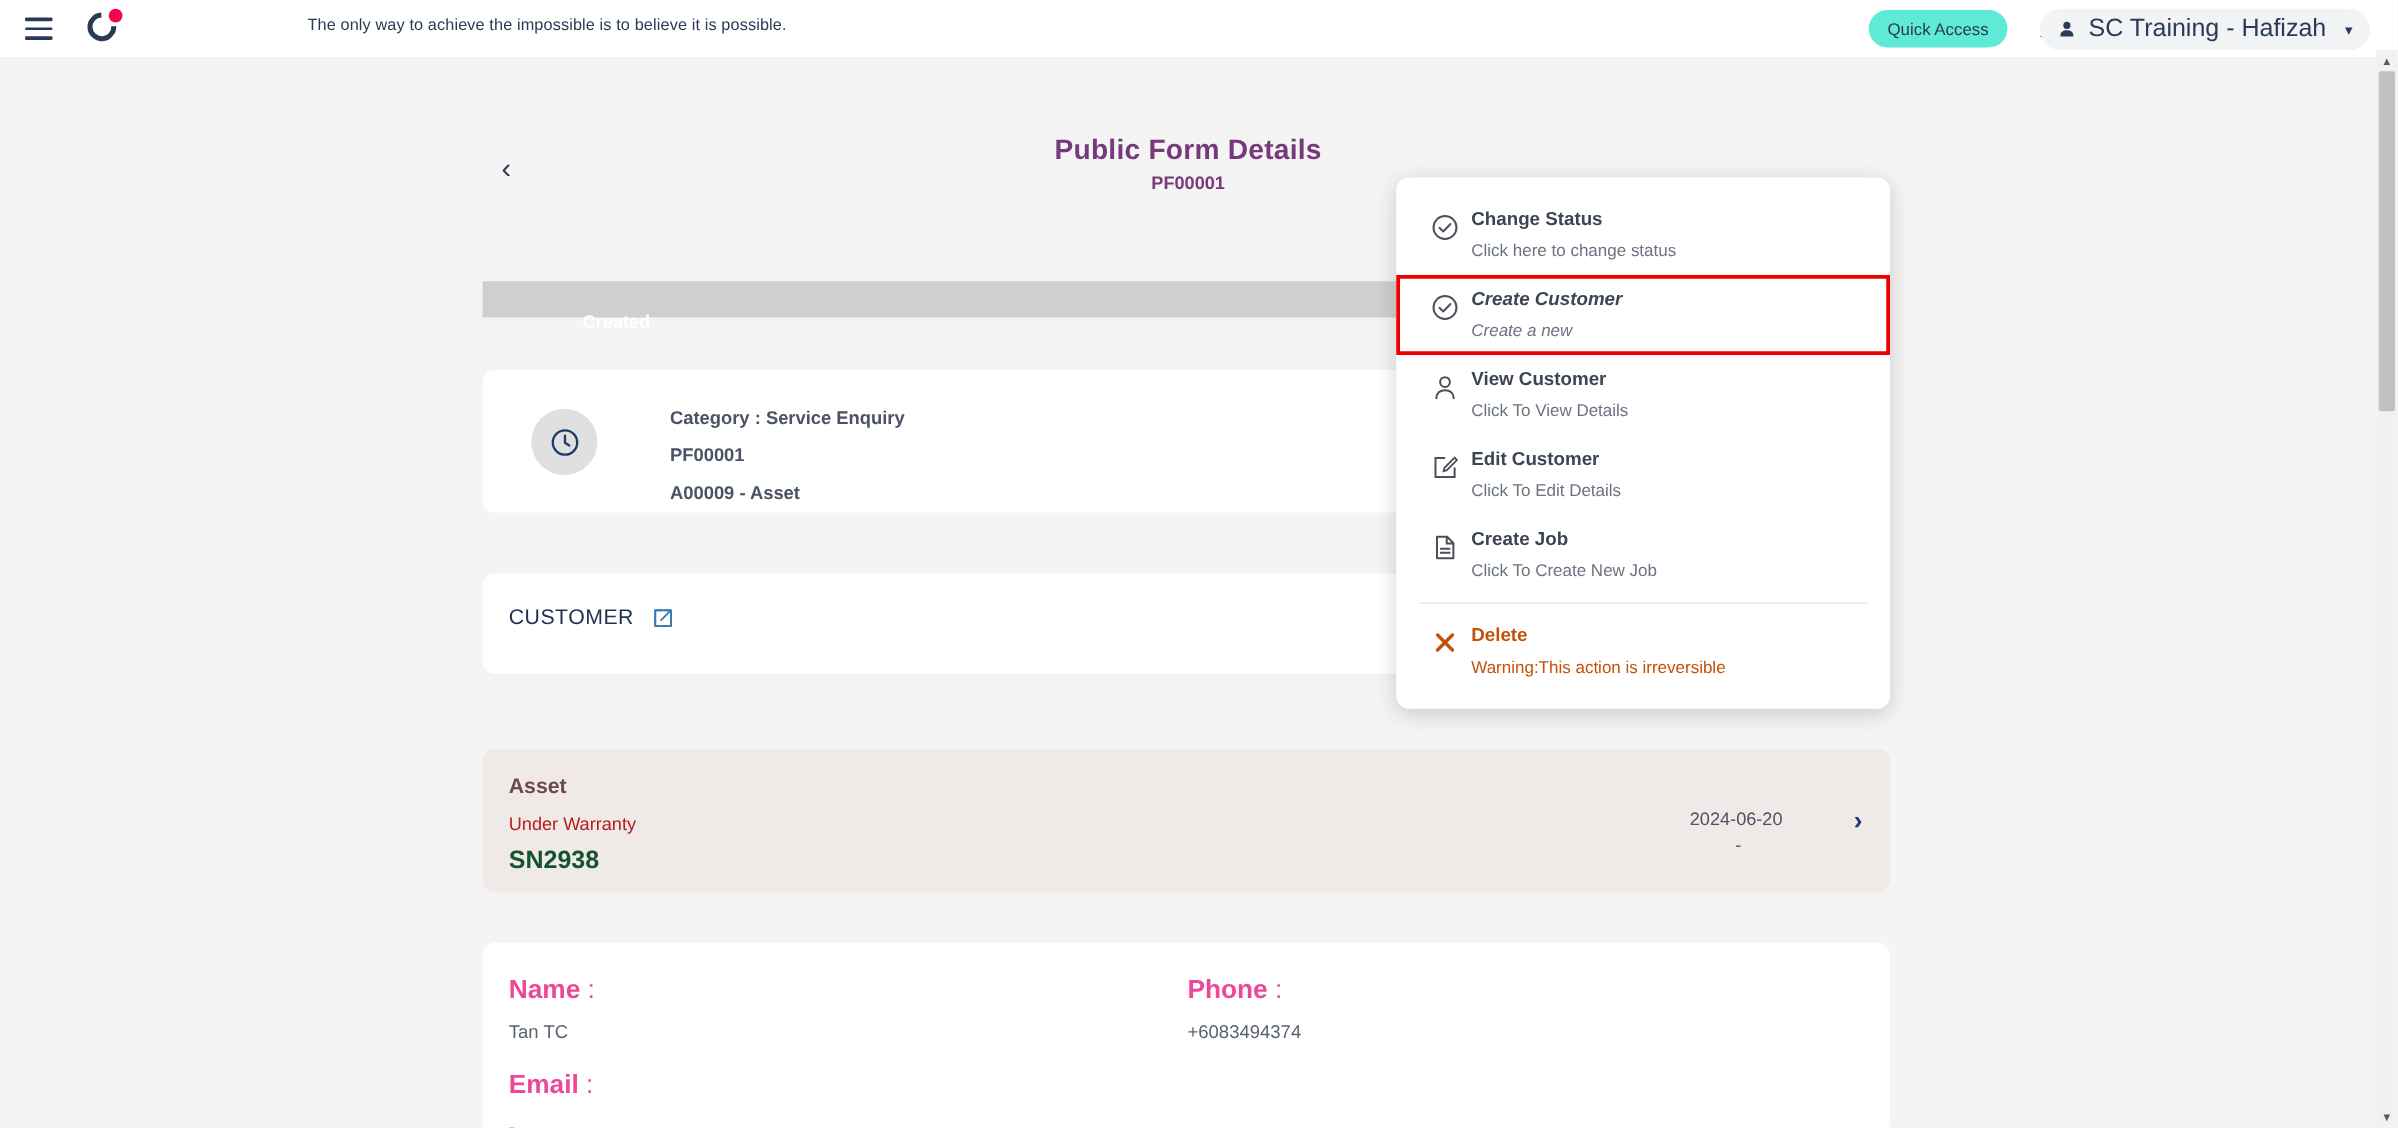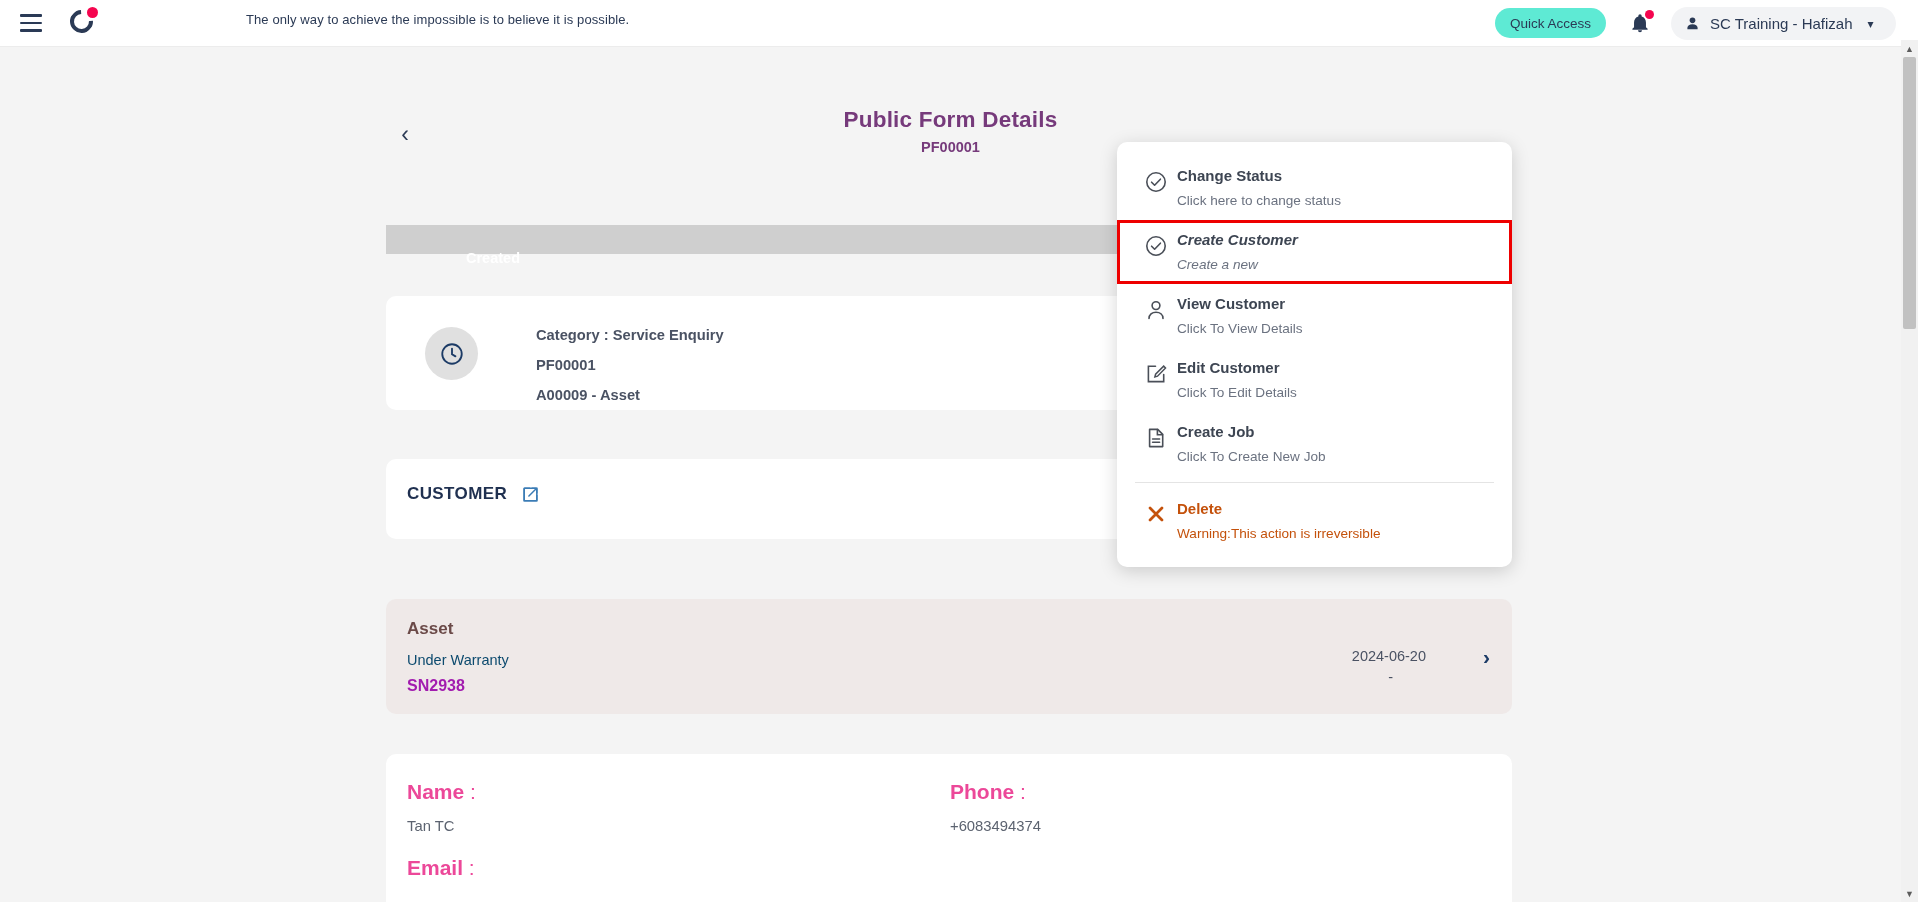--- a/index.html
+++ b/index.html
@@ -59,21 +59,21 @@
     position: absolute; right: 1px; top: 2px;
     width: 9px; height: 9px; border-radius: 50%; background: #f5054f;
   }
   .user-chip {
     position: absolute; right: 22px; top: 7px;
     height: 33px; min-width: 225px;
     border-radius: 17px; background: #f2f3f5;
     display: flex; align-items: center; gap: 9px;
     padding: 0 14px 0 13px; cursor: pointer;
   }
-  .user-chip .uname { font-size: 15px; color: #2b3a55; }
+  .user-chip .uname { font-size: 20px; color: #2b3a55; }
   .user-chip .chev { margin-left: 6px; color:#2b3a55; font-size: 12px; }
 
   
   .scrollbar-track {
     position:absolute; right: 0; top: 40px;
     width: 17px; height: 862px;
     background: #f1f1f1; z-index: 60;
   }
   .scrollbar-up, .scrollbar-down {
     position:absolute; left:0; width: 17px; height: 17px;
@@ -146,39 +146,39 @@
   .info-lines div {
     font-size: 14.7px; font-weight: bold; color: #4a5263;
     line-height: 30px;
   }
 
   .card-customer { top: 412px; height: 80px; }
   .cust-head {
     position:absolute; left: 21px; top: 25px;
     display:flex; align-items: center; gap: 14px;
   }
-  .cust-head h3 { font-size: 17px; font-weight: bold; color: #1f3050; letter-spacing: .4px;}
+  .cust-head h3 { font-size: 17px; font-weight: normal; color: #1f3050; letter-spacing: .4px;}
   .ext-link { cursor: pointer; display:flex; }
 
   .card-asset {
     position: absolute; left: 386px; top: 552px;
     width: 1126px; height: 115px;
     background: #efe9e8; border-radius: 10px;
   }
   .asset-title {
     position:absolute; left: 21px; top: 20px;
     font-size: 17px; font-weight: bold; color: #6b4a48;
   }
   .asset-sub {
     position:absolute; left: 21px; top: 53px;
-    font-size: 14.5px; color: #0c4a6e; text-align: center;
+    font-size: 14.5px; color: #b91c1c; text-align: center;
   }
   .asset-sn {
     position:absolute; left: 21px; top: 78px;
-    font-size: 16px; font-weight: bold; color: #a21caf;
+    font-size: 20px; font-weight: bold; color: #14532d;
   }
   .asset-date {
     position:absolute; right: 86px; top: 49px;
     font-size: 14.5px; color: #4a5263;
   }
   .asset-dash {
     position:absolute; right: 119px; top: 70px;
     font-size: 14.5px; color: #4a5263;
   }
   .asset-chev {

